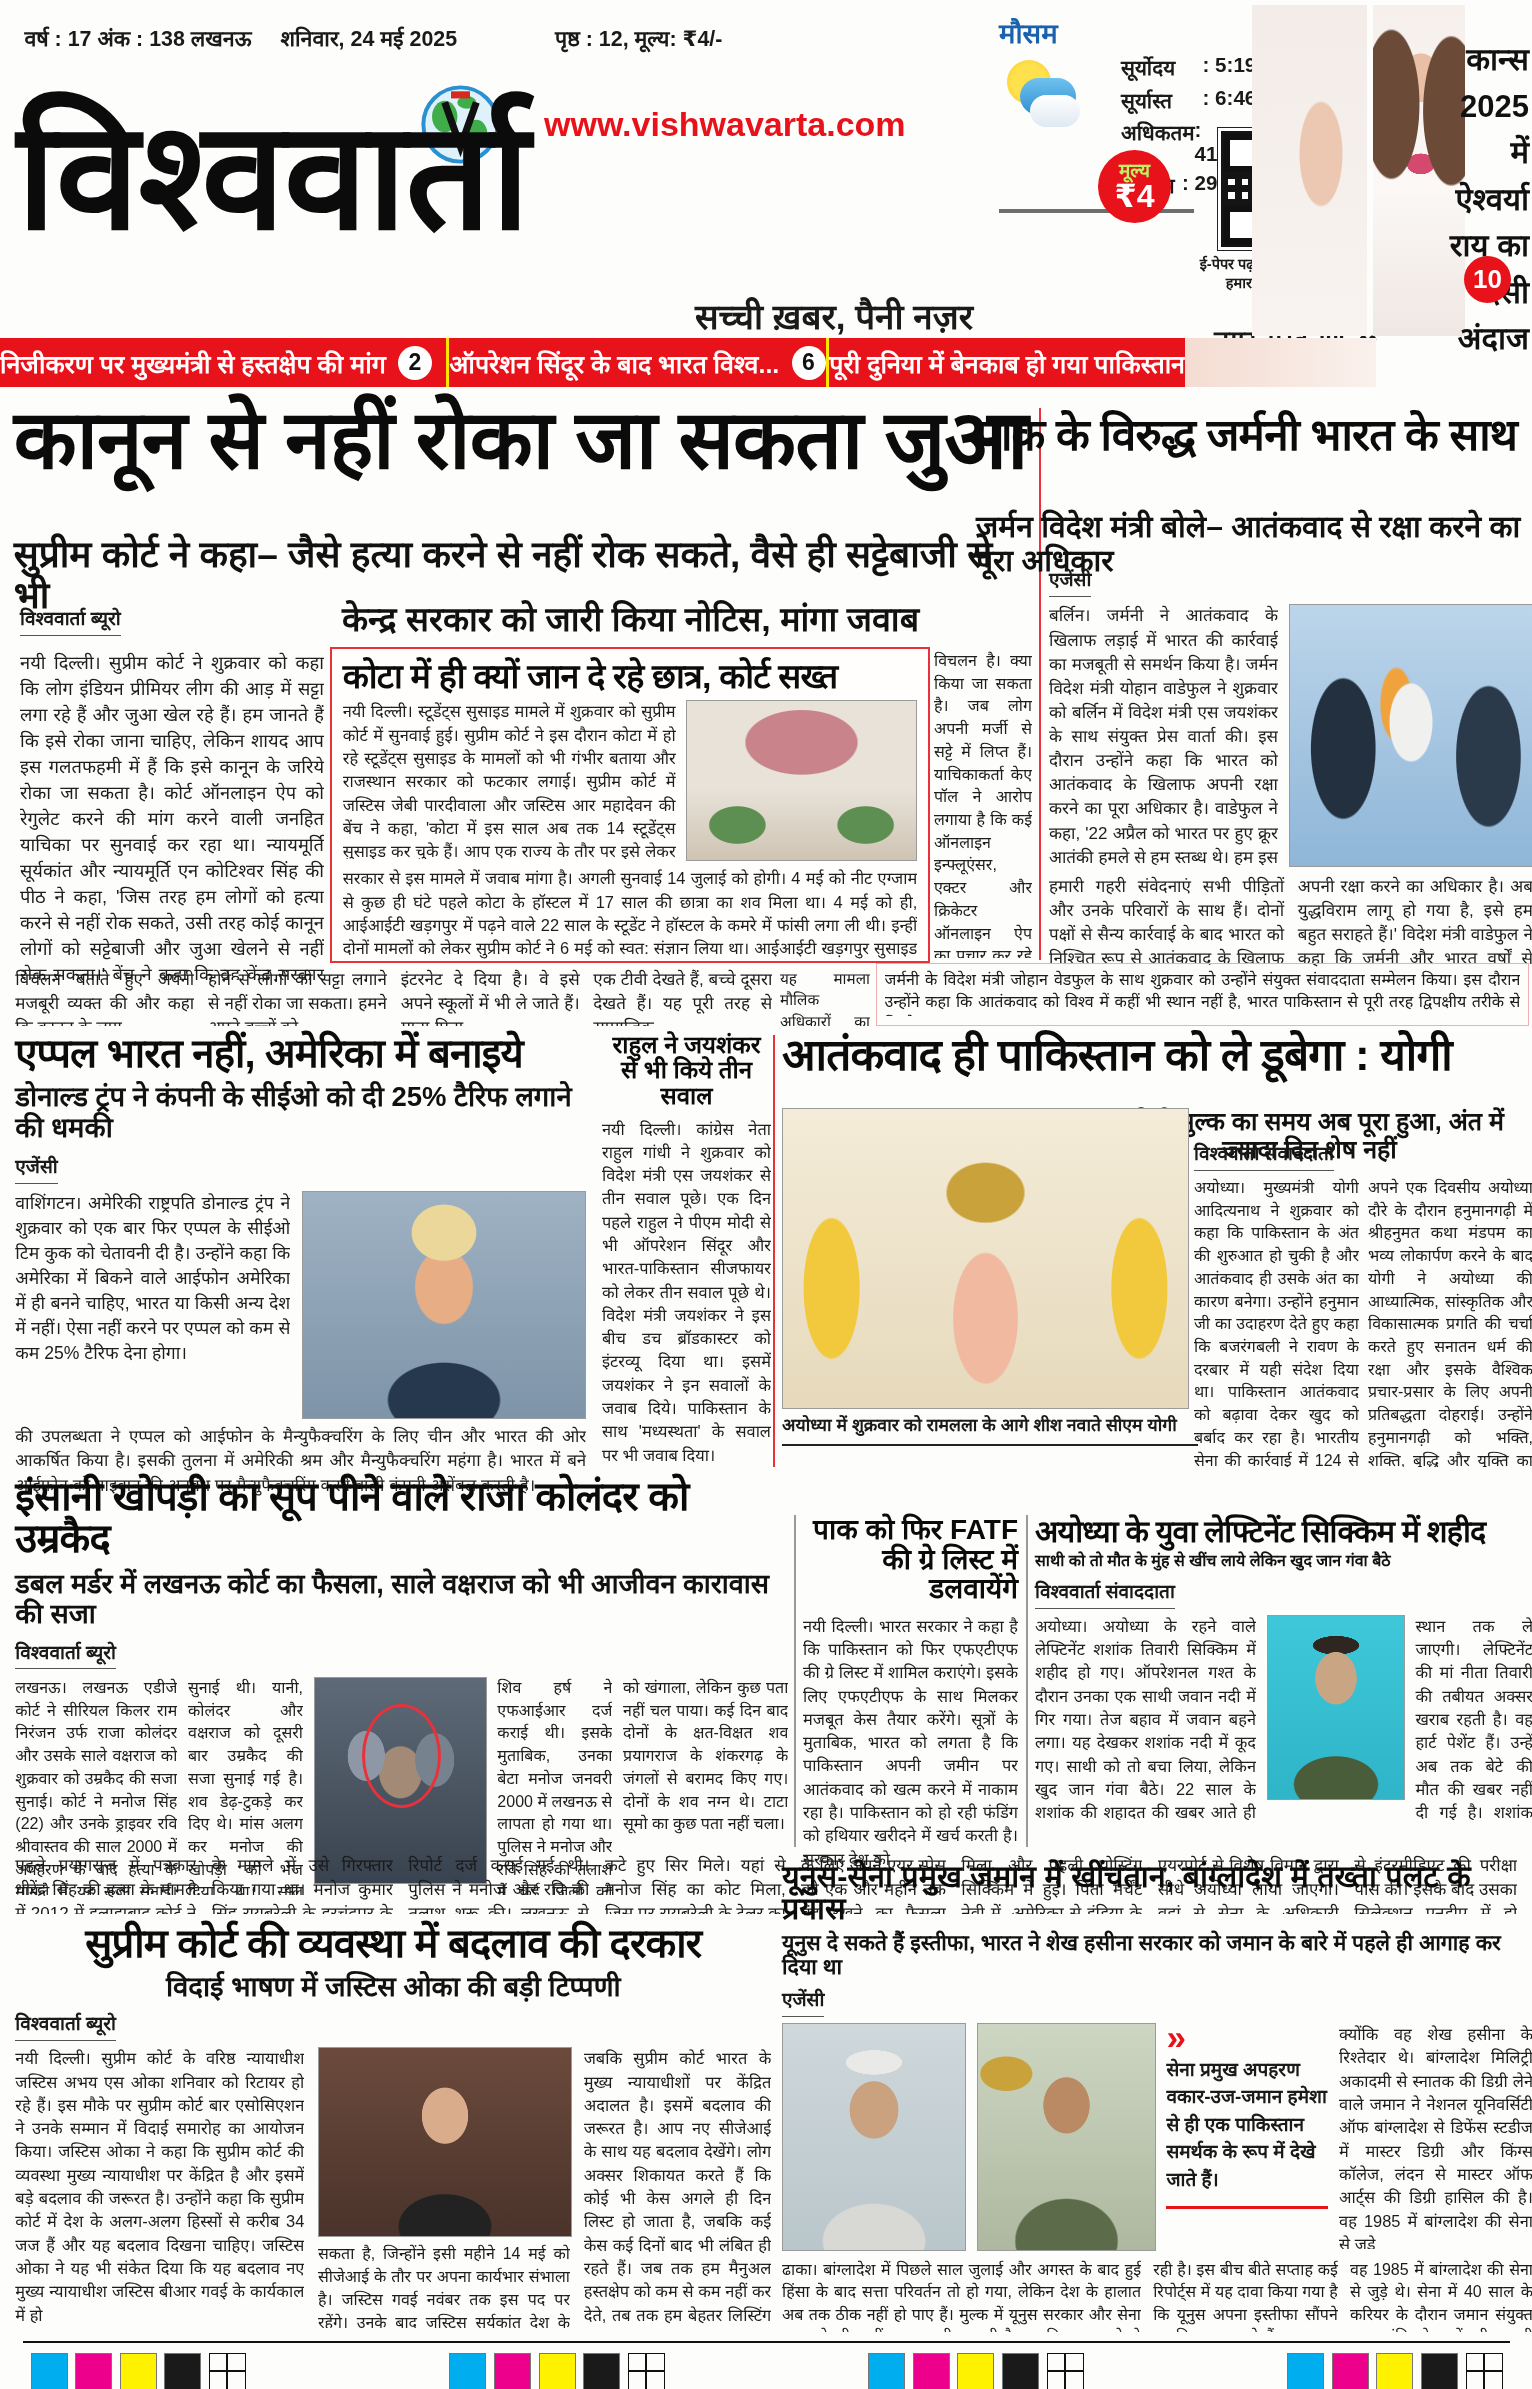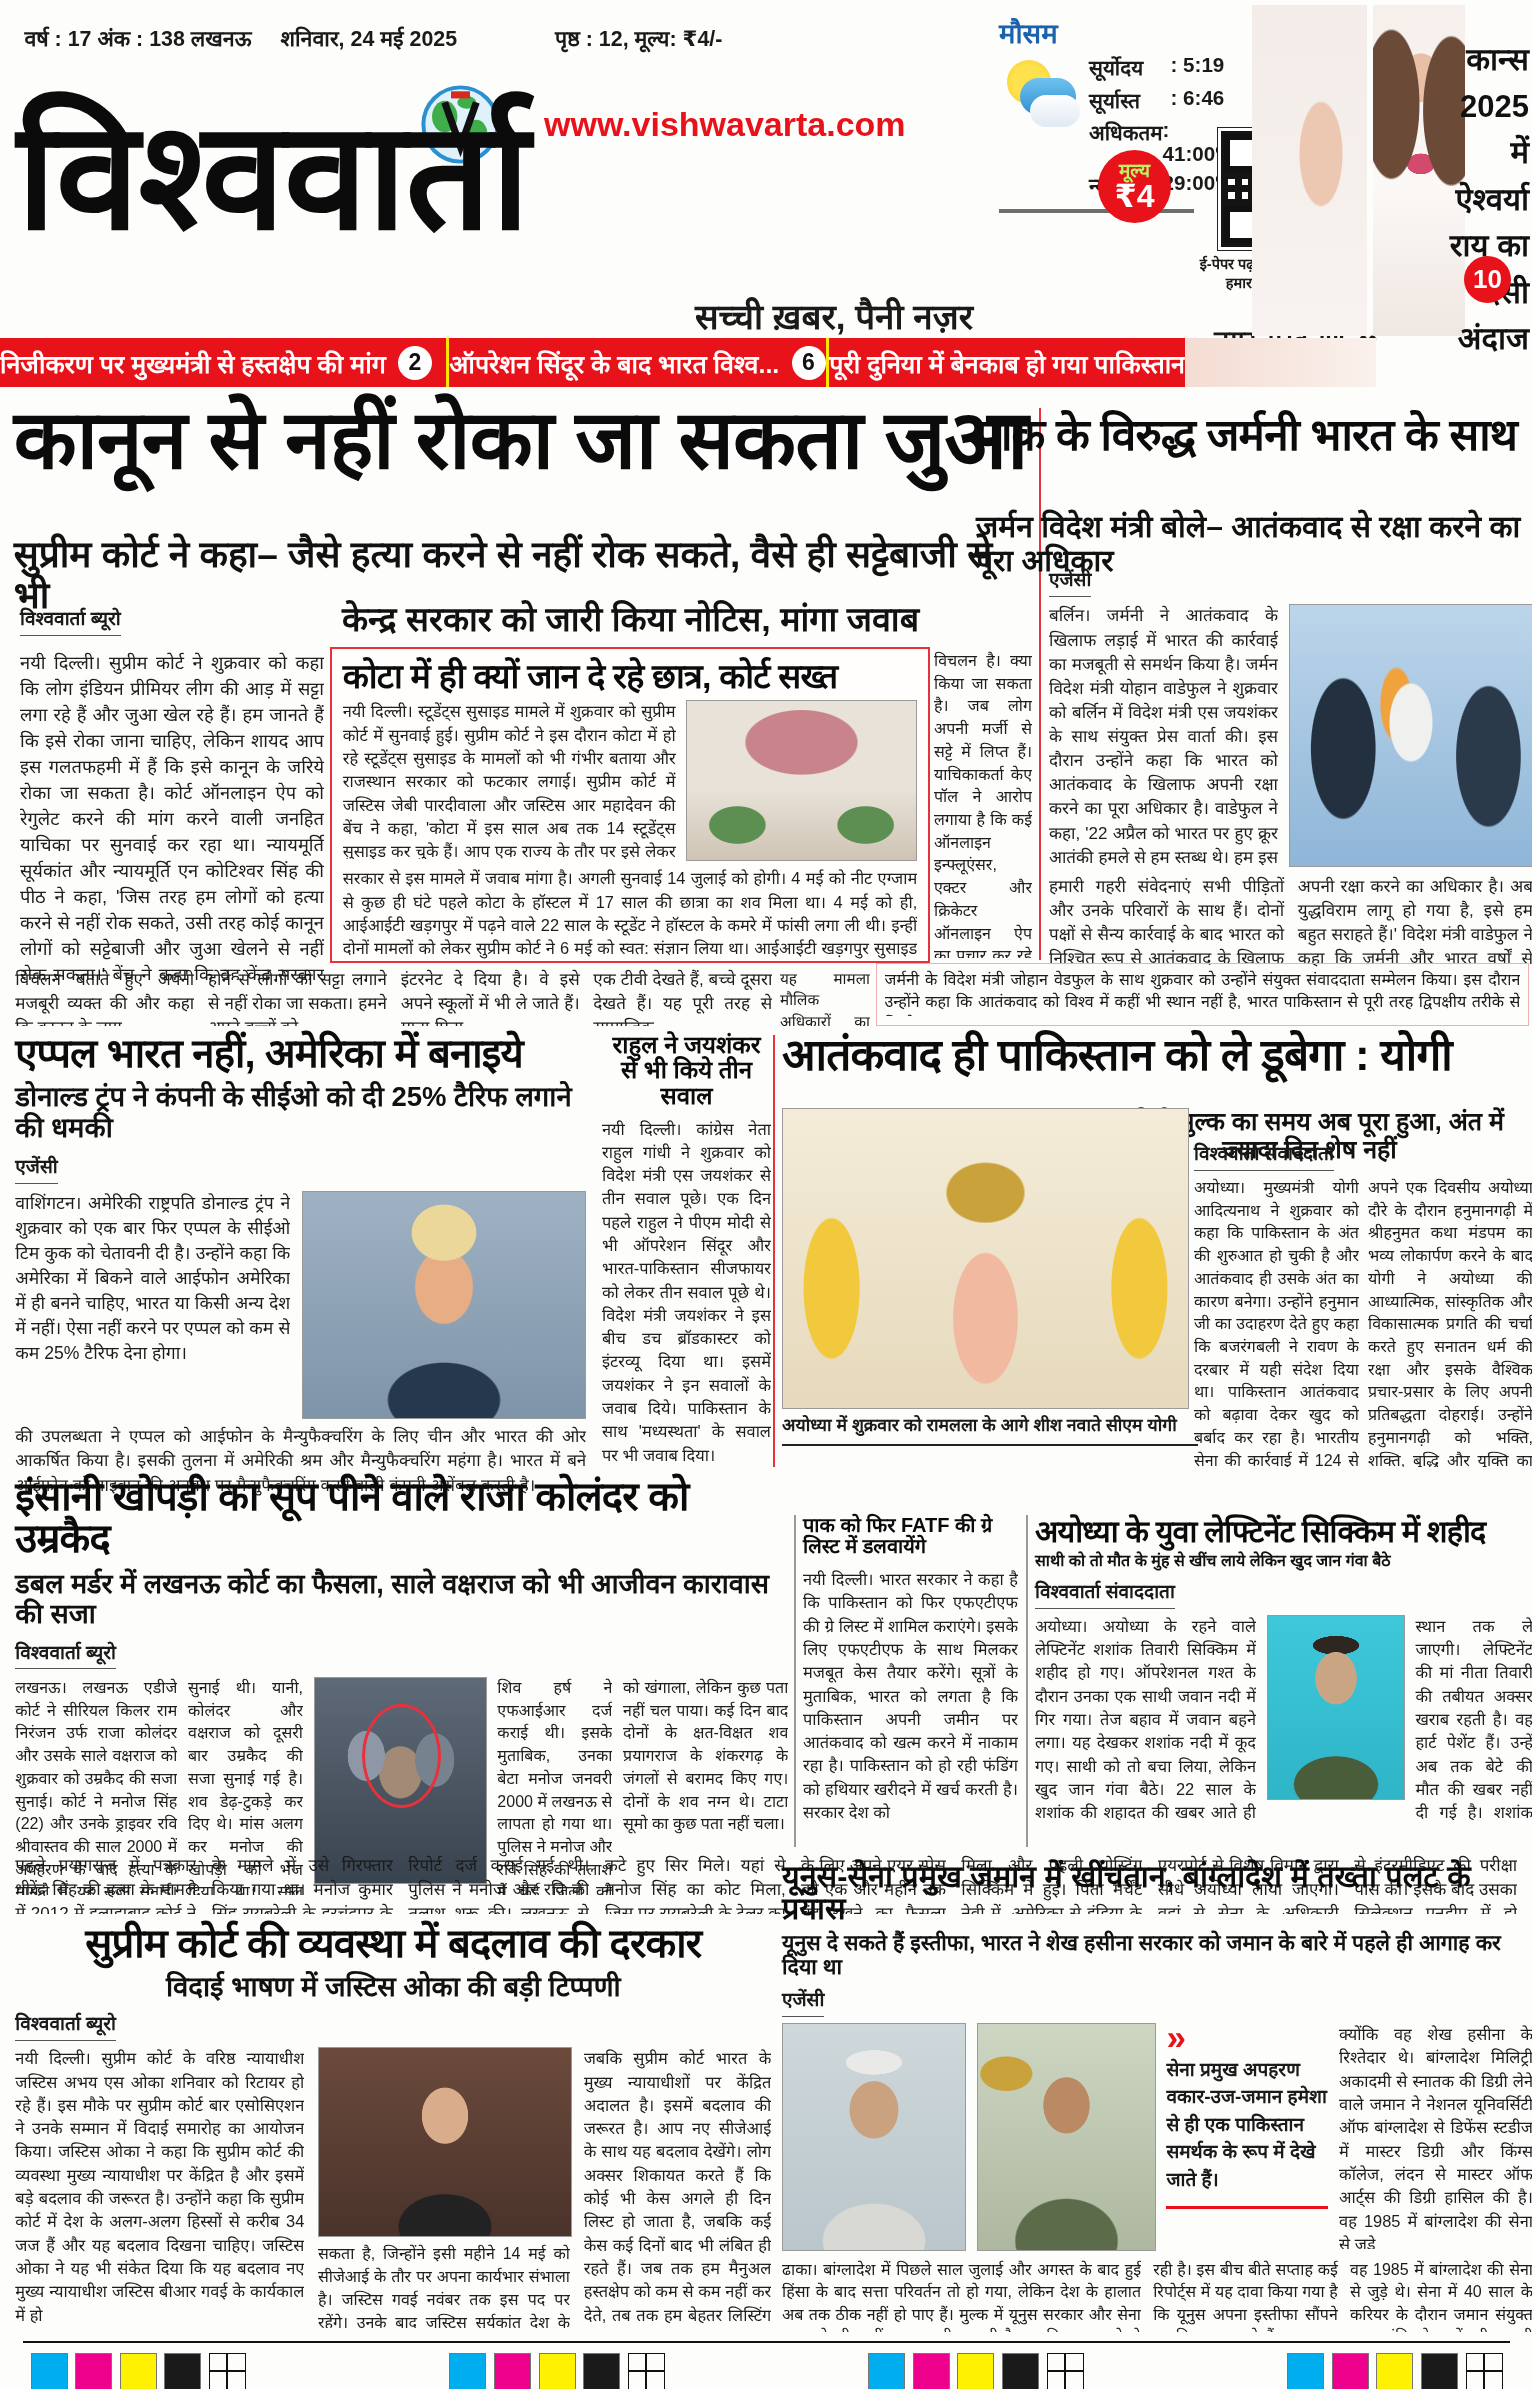--- a/index.html
+++ b/index.html
@@ -48,21 +48,21 @@
     <path d="M30 22 L50 78 L70 22" stroke="#111" stroke-width="9" fill="none"></path>
     <rect x="38" y="8" width="24" height="9" fill="#d42a20"></rect>
   </svg>
 </div>
 <div class="a" style="top:105px;left:544px;color:#e8121b;font-weight:800;font-size:34px;">www.vishwavarta.com</div>
 <div class="a hl" style="top:98px;left:17px;width:1015px;font-size:150px;font-family:'Liberation Serif','DejaVu Serif',serif;">विश्ववार्ता</div>
 <div class="a" style="top:292px;left:553px;width:420px;text-align:right;font-weight:800;font-size:35px;">सच्ची ख़बर, पैनी नज़र</div>
 
 <div class="a" style="top:13.7px;left:999px;width:195px;">
   <div style="color:#1a62ad;font-weight:800;font-size:27.5px;">मौसम</div>
-  <div style="display:flex;">
+  <div style="display:flex;gap:32px;">
     <div style="width:90px;height:92px;position:relative;flex:none;">
       <div style="position:absolute;top:9.2px;left:7.6px;width:44px;height:44px;border-radius:50%;background:radial-gradient(circle,#ffe14d 55%,#f7c51e);"></div>
       <div style="position:absolute;top:27.5px;left:21.4px;width:56px;height:37px;border-radius:20px;background:linear-gradient(#6fc2ee,#2f8fd2);"></div>
       <div style="position:absolute;top:44px;left:30.5px;width:50px;height:32px;border-radius:18.3px;background:linear-gradient(#ffffff,#dfe9f2);"></div>
     </div>
     <div style="flex:1;">
       <div class="wrow">
           <span>सूर्योदय</span>
           <span>:  5:19</span>
         </div>
@@ -231,21 +231,21 @@
            linear-gradient(180deg,#5f6a78,#39434f);">
       <div style="position:absolute;top:26px;left:47px;width:73px;height:98px;border:3.1px solid #e8323b;border-radius:50%;"></div>
     </div>
     <div class="bt" style="width:115px;height:218px;font-size:16px;flex:none;">शिव हर्ष ने एफआईआर दर्ज कराई थी। इसके मुताबिक, उनका बेटा मनोज जनवरी 2000 में लखनऊ से लापता हो गया था। पुलिस ने मनोज और रवि सिंह की तलाश में कई जिलों को खंगाला था।</div>
     <div class="bt" style="flex:1;height:218px;font-size:16px;">को खंगाला, लेकिन कुछ पता नहीं चल पाया। कई दिन बाद दोनों के क्षत-विक्षत शव प्रयागराज के शंकरगढ़ के जंगलों से बरामद किए गए। दोनों के शव नग्न थे। टाटा सूमो का कुछ पता नहीं चला।</div>
   </div>
 </div>
 
 <div class="a grule" style="top:1515px;left:794px;height:332px;"></div>
 <div class="a" style="top:1515px;left:803px;width:215px;">
-  <div class="hl" style="font-size:20px;text-align:left;letter-spacing:0;">पाक को फिर FATF की ग्रे लिस्ट में डलवायेंगे</div>
+  <div class="hl" style="font-size:28px;text-align:right;letter-spacing:0;">पाक को फिर FATF की ग्रे लिस्ट में डलवायेंगे</div>
   <div class="bt" style="margin-top:10.7px;height:252px;font-size:16.4px;">नयी दिल्ली। भारत सरकार ने कहा है कि पाकिस्तान को फिर एफएटीएफ की ग्रे लिस्ट में शामिल कराएंगे। इसके लिए एफएटीएफ के साथ मिलकर मजबूत केस तैयार करेंगे। सूत्रों के मुताबिक, भारत को लगता है कि पाकिस्तान अपनी जमीन पर आतंकवाद को खत्म करने में नाकाम रहा है। पाकिस्तान को हो रही फंडिंग को हथियार खरीदने में खर्च करती है। सरकार देश को</div>
 </div>
 <div class="a grule" style="top:1515px;left:1026px;height:332px;"></div>
 
 <div class="a" style="top:1515px;left:1035px;width:498px;">
   <div class="hl" style="font-size:30.5px;">अयोध्या के युवा लेफ्टिनेंट सिक्किम में शहीद</div>
   <div class="sub" style="font-size:16px;margin-top:5px;">साथी को तो मौत के मुंह से खींच लाये लेकिन खुद जान गंवा बैठे</div>
   <div style="margin-top:7.6px;"><span class="byline">विश्ववार्ता संवाददाता</span></div>
   <div style="display:flex;gap:10.7px;margin-top:6.1px;">
     <div class="bt" style="width:221px;height:205px;font-size:16.4px;flex:none;">अयोध्या। अयोध्या के रहने वाले लेफ्टिनेंट शशांक तिवारी सिक्किम में शहीद हो गए। ऑपरेशनल गश्त के दौरान उनका एक साथी जवान नदी में गिर गया। तेज बहाव में जवान बहने लगा। यह देखकर शशांक नदी में कूद गए। साथी को तो बचा लिया, लेकिन खुद जान गंवा बैठे। 22 साल के शशांक की शहादत की खबर आते ही अयोध्या में शोक छा गया।</div>

